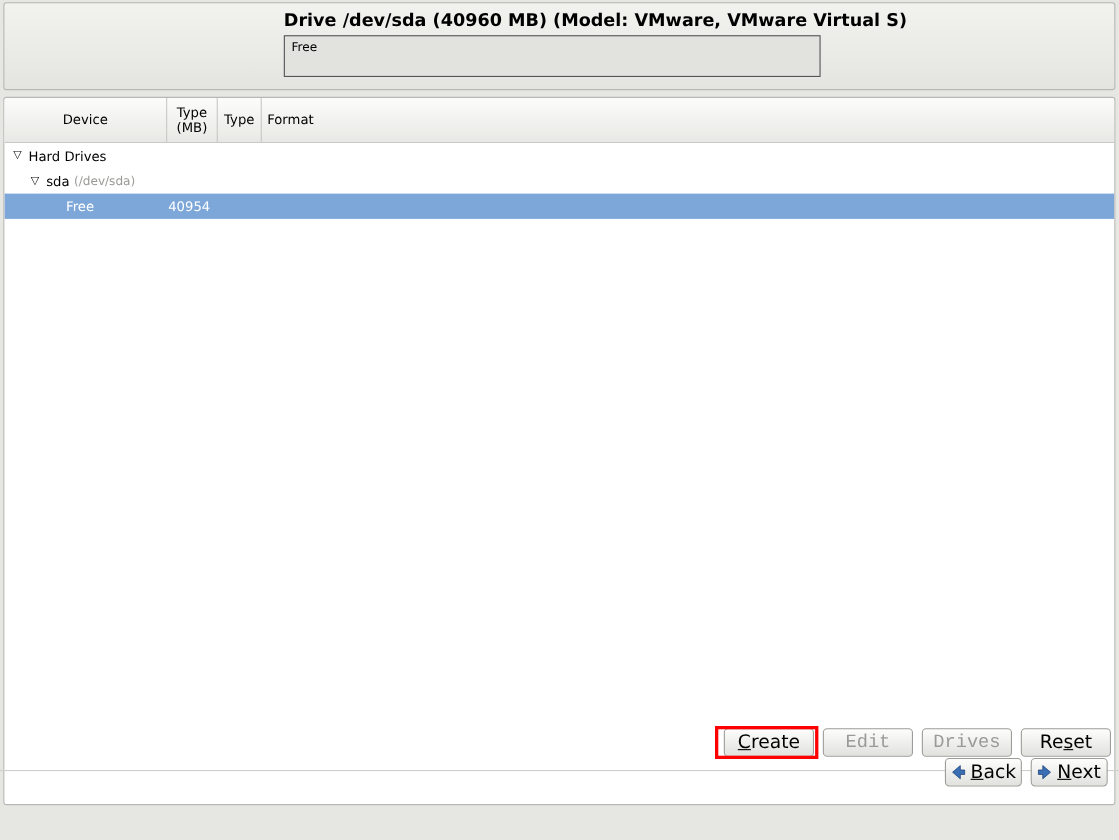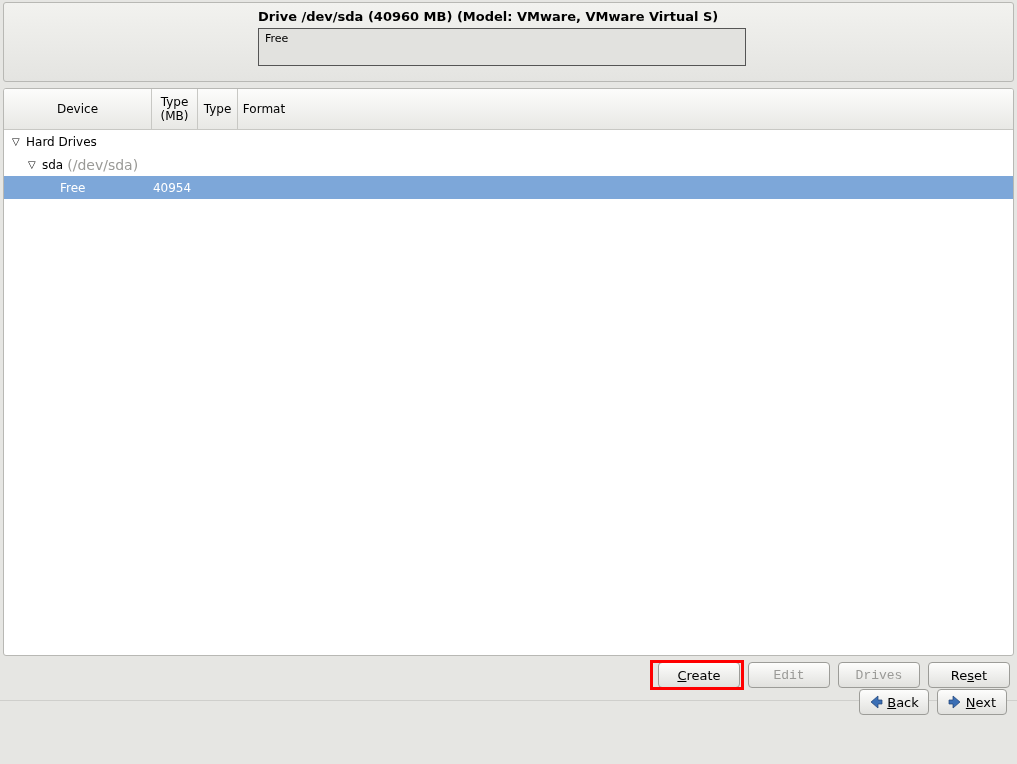--- a/index.html
+++ b/index.html
@@ -19,36 +19,36 @@
     position: absolute;
     top: 2px; left: 3px; right: 3px;
     height: 80px;
     background: linear-gradient(to bottom, #f2f2ef, #e4e4e1);
     border: 1px solid #b8b8b4;
     border-radius: 3px;
     padding: 6px 8px 6px 254px;
   }
   .drive-title {
     font-weight: bold;
-    font-size: 13px;
+    font-size: 16px;
     margin-bottom: 4px;
   }
   .drive-box {
     width: 488px;
     height: 38px;
     border: 1px solid #555;
     background: #e2e2df;
     padding: 3px 6px;
     font-size: 11px;
     line-height: 1.3;
   }
   .tree-panel {
     position: absolute;
     top: 88px; left: 3px; right: 3px;
-    height: 568px;
+    height: 644px;
     border: 1px solid #b8b8b4;
     border-radius: 3px;
     background: #fff;
     overflow: hidden;
   }
   .tree-header {
     display: flex;
     height: 41px;
     background: linear-gradient(to bottom, #fcfcfb, #e8e8e5);
     border-bottom: 1px solid #c8c8c4;
@@ -92,40 +92,40 @@
     display: flex;
     align-items: center;
   }
   .size-cell {
     width: 46px;
     text-align: center;
     padding-right: 2px;
   }
   .devpath {
     color: #9a9a97;
-    font-size: 14px;
+    font-size: 11px;
     margin-left: 4px;
     text-align: right;
   }
   .action-row {
     position: absolute;
     top: 662px; left: 3px; right: 3px;
     height: 30px;
     display: flex;
     justify-content: flex-end;
     gap: 8px;
     padding-right: 4px;
   }
   .btn {
     min-width: 82px;
     height: 26px;
     border: 1px solid #9c9c98;
     border-radius: 4px;
     background: linear-gradient(to bottom, #fdfdfc, #e1e1de);
-    font-size: 13px;
+    font-size: 17px;
     color: #000;
     display: inline-flex;
     align-items: center;
     justify-content: center;
     cursor: pointer;
     padding: 0 4px;
   }
   .btn.disabled {
     color: #9a9a97;
     cursor: default;

